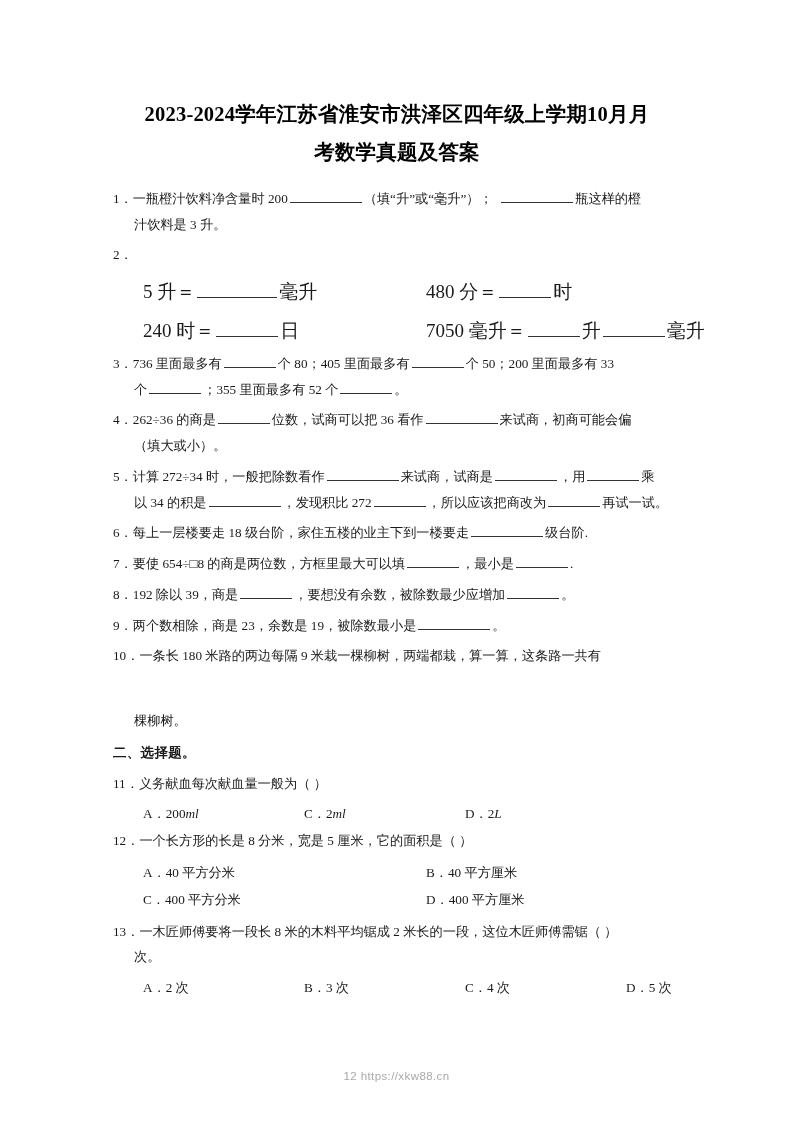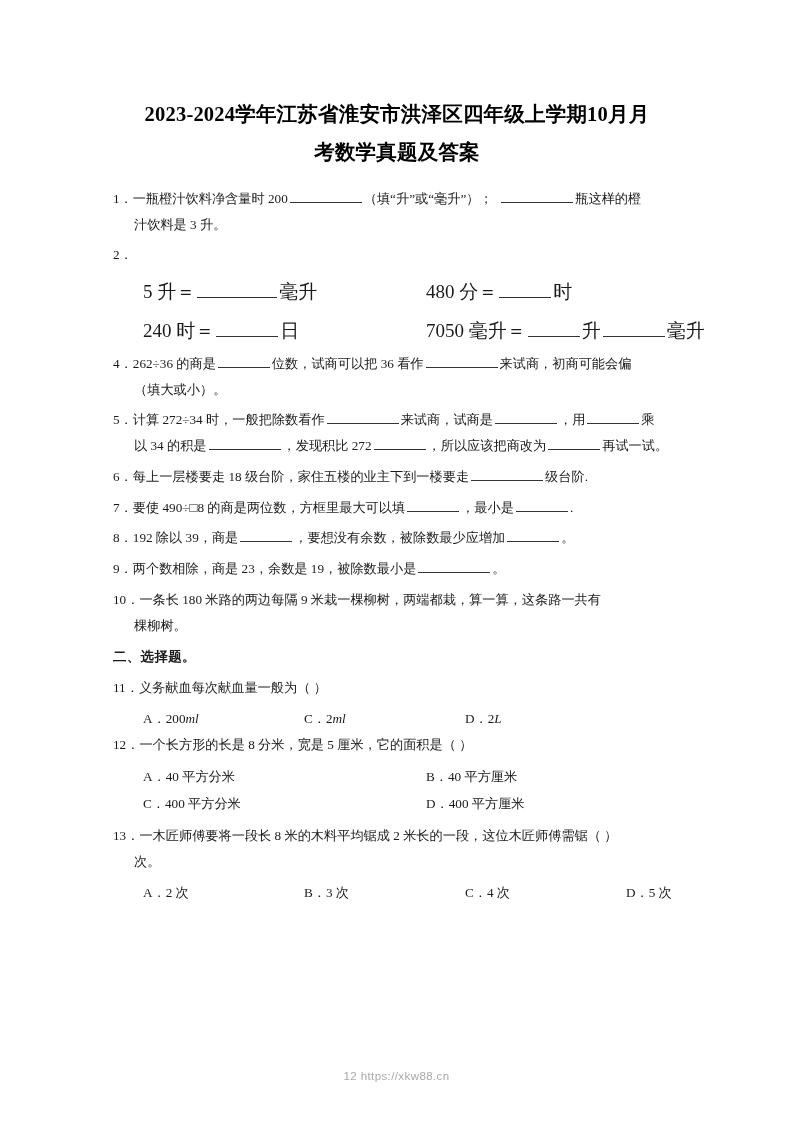--- a/index.html
+++ b/index.html
@@ -157,55 +157,61 @@
       <div class="conv-row">
         <div class="conv-cell"><span>5 升＝</span><span class="blank b-xl"></span><span>毫升</span></div>
         <div class="conv-cell"><span>480 分＝</span><span class="blank b-sm"></span><span>时</span></div>
       </div>
       <div class="conv-row">
         <div class="conv-cell"><span>240 时＝</span><span class="blank b-md"></span><span>日</span></div>
         <div class="conv-cell"><span>7050 毫升＝</span><span class="blank b-sm"></span><span>升</span><span class="blank b-md"></span><span>毫升</span></div>
       </div>
     </div>
 
+    <div class="q">
+      <span class="q-body">
+        <span class="q-num">3．</span><span>736 里面最多有</span><span class="blank b-sm"></span><span>个 80；405 里面最多有</span><span class="blank b-sm"></span><span>个 50；200 里面最多有 33</span><br>
+        <span style="display:inline-block;text-indent:0;"><span>个</span><span class="blank b-sm"></span><span>；355 里面最多有 52 个</span><span class="blank b-sm"></span><span>。</span></span>
+      </span>
+    </div>
 
     <div class="q">
       <span class="q-body">
         <span class="q-num">4．</span><span>262÷36 的商是</span><span class="blank b-sm"></span><span>位数，试商可以把 36 看作</span><span class="blank b-lg"></span><span>来试商，初商可能会偏</span><br>
         <span style="display:inline-block;text-indent:0;">（填大或小）。</span>
       </span>
     </div>
 
     <div class="q">
       <span class="q-body">
         <span class="q-num">5．</span><span>计算 272÷34 时，一般把除数看作</span><span class="blank b-lg"></span><span>来试商，试商是</span><span class="blank b-md"></span><span>，用</span><span class="blank b-sm"></span><span>乘</span><br>
         <span style="display:inline-block;text-indent:0;"><span>以 34 的积是</span><span class="blank b-lg"></span><span>，发现积比 272</span><span class="blank b-sm"></span><span>，所以应该把商改为</span><span class="blank b-sm"></span><span>再试一试。</span></span>
       </span>
     </div>
 
     <div class="q">
       <span class="q-body"><span class="q-num">6．</span><span>每上一层楼要走 18 级台阶，家住五楼的业主下到一楼要走</span><span class="blank b-lg"></span><span>级台阶.</span></span>
     </div>
 
     <div class="q">
-      <span class="q-body"><span class="q-num">7．</span><span>要使 490÷□8 的商是两位数，方框里最大可以填</span><span class="blank b-sm"></span><span>，最小是</span><span class="blank b-sm"></span><span>.</span></span>
+      <span class="q-body"><span class="q-num">7．</span><span>要使 654÷□8 的商是两位数，方框里最大可以填</span><span class="blank b-sm"></span><span>，最小是</span><span class="blank b-sm"></span><span>.</span></span>
     </div>
 
     <div class="q">
       <span class="q-body"><span class="q-num">8．</span><span>192 除以 39，商是</span><span class="blank b-sm"></span><span>，要想没有余数，被除数最少应增加</span><span class="blank b-sm"></span><span>。</span></span>
     </div>
 
     <div class="q">
       <span class="q-body"><span class="q-num">9．</span><span>两个数相除，商是 23，余数是 19，被除数最小是</span><span class="blank b-lg"></span><span>。</span></span>
     </div>
 
     <div class="q">
       <span class="q-body">
         <span class="q-num">10．</span><span>一条长 180 米路的两边每隔 9 米栽一棵柳树，两端都栽，算一算，这条路一共有</span><br>
-        <span style="display:inline-block;text-indent:0;">棵柳树。</span>
+        <span style="display:inline-block;text-indent:0;margin-top:39px;">棵柳树。</span>
       </span>
     </div>
 
     <div class="section-heading">二、选择题。</div>
 
     <div class="q">
       <span class="q-body"><span class="q-num">11．</span><span>义务献血每次献血量一般为（        ）</span></span>
     </div>
     <div class="opts-4">
       <div><span>A．200</span><span class="unit-ital">ml</span></div>

